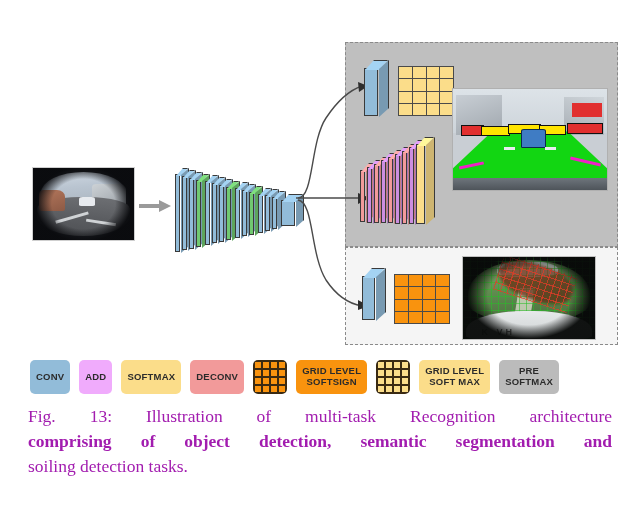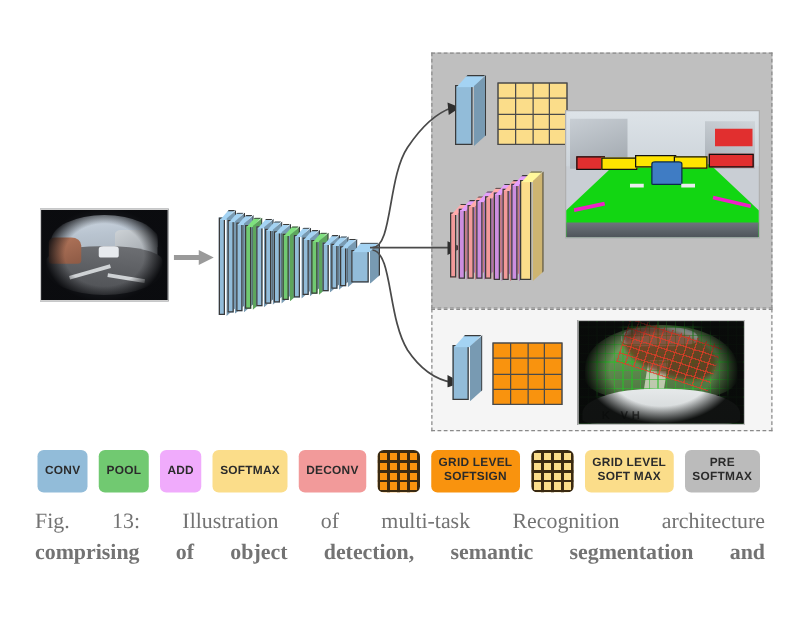--- a/index.html
+++ b/index.html
@@ -132,21 +132,21 @@
     width:34px;height:34px;border-radius:5px;box-sizing:border-box;
     background-image:
       repeating-linear-gradient(0deg,#3a2a12 0 2px,transparent 2px 8px),
       repeating-linear-gradient(90deg,#3a2a12 0 2px,transparent 2px 8px);
   }
 
   
   #caption{
     position:absolute;left:28px;top:404px;width:584px;
     font-family:"Liberation Serif", serif;
-    font-size:17.5px;line-height:1.42;color:#737373;
+    font-size:17.5px;line-height:1.42;color:#a21caf;
     text-align:justify;text-justify:inter-word;
   }
   #caption .lastline{text-align:left;}
 </style>
 </head>
 <body>
 
 <div id="figure">
 
   <div class="canvas">
@@ -359,32 +359,32 @@
       <div class="soil-gridred"></div>
       <div class="soil-bumper"></div>
       <div class="soil-text">K VH</div>
       <div class="soil-vign"></div>
     </div>
 
   </div>
 
   <div id="legend">
       <div class="legend-item" style="background-color: rgb(146, 188, 217);">CONV</div>
-      <div class="legend-item" style="background-color: rgb(113, 201, 113);">POOL</div>
       <div class="legend-item" style="background-color: #f0abfc;">ADD</div>
       <div class="legend-item" style="background-color: rgb(251, 221, 138);">SOFTMAX</div>
       <div class="legend-item" style="background-color: rgb(242, 154, 154);">DECONV</div>
       <div class="legend-swatch" style="background-color: rgb(249, 147, 14);"></div>
       <div class="legend-item" style="background-color: rgb(249, 147, 14);">GRID LEVEL
 SOFTSIGN</div>
       <div class="legend-swatch" style="background-color: rgb(251, 221, 138);"></div>
       <div class="legend-item" style="background-color: rgb(251, 221, 138);">GRID LEVEL
 SOFT MAX</div>
       <div class="legend-item" style="background-color: rgb(187, 187, 187);">PRE
 SOFTMAX</div>
     </div>
 
   <div id="caption">
       <div style="text-align: justify; text-align-last: justify;">Fig. 13: Illustration of multi-task Recognition architecture</div>
       <div style="text-align: justify; text-align-last: justify; font-weight: bold;">comprising of object detection, semantic segmentation and</div>
+      <div class="lastline">soiling detection tasks.</div>
     </div>
 
 </div>
 
 </body></html>

